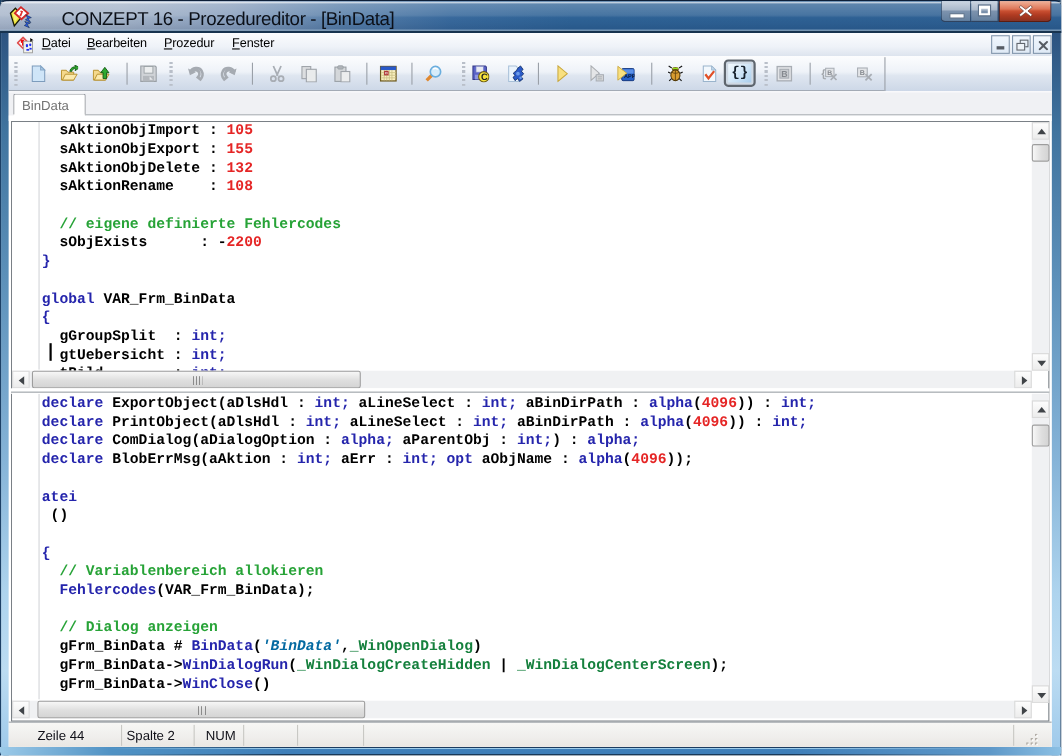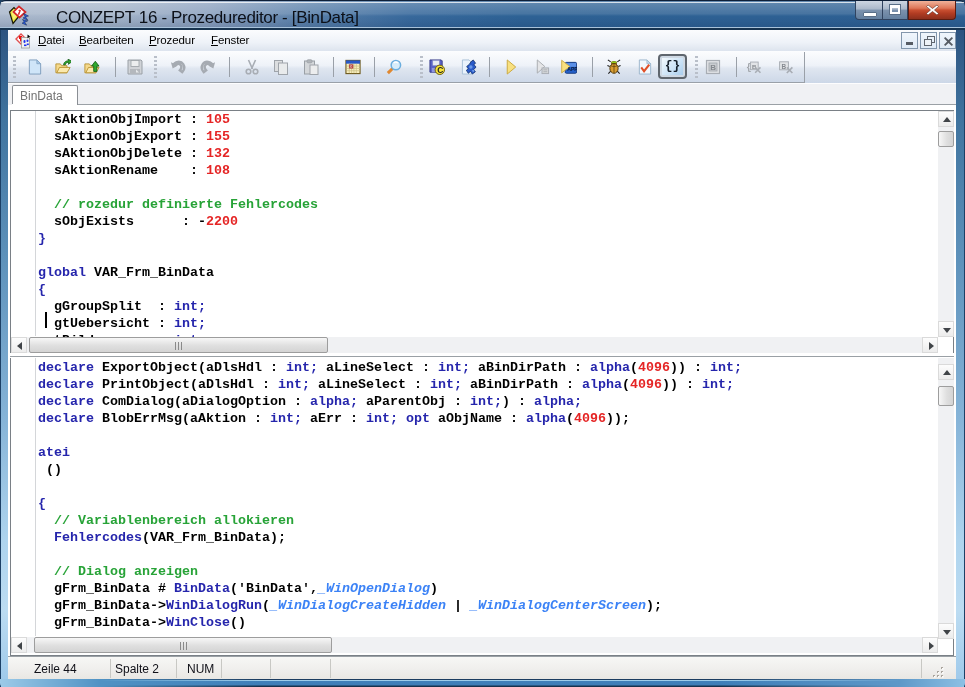--- a/index.html
+++ b/index.html
@@ -3,22 +3,22 @@
 <meta charset="utf-8">
 <style>
 html,body{margin:0;padding:0;}
 body{width:965px;height:687px;position:relative;overflow:hidden;font-family:"Liberation Sans",sans-serif;background:#fff;}
 .abs{position:absolute;}
 
 pre.code{margin:0;font-family:"Liberation Mono",monospace;font-weight:bold;font-size:13.33px;line-height:17px;color:#000;white-space:pre;}
 .k{color:#2525ac;}
 .n{color:#e52525;}
 .c{color:#27a337;}
-.s{color:#000000;}
-.i{color:#3b82f6;font-style:italic;}
+.s{color:#0369a1;font-style:italic;}
+.i{color:#15803d;}
 
 .sbtrack{background:#f0f1f3;}
 .sbthumbh{background:linear-gradient(180deg,#f7f7f7,#dfdfdf 55%,#d4d4d4);border:1px solid #9d9d9d;border-radius:2px;box-sizing:border-box;}
 .sbthumbv{background:linear-gradient(90deg,#f7f7f7,#dfdfdf 55%,#d4d4d4);border:1px solid #9d9d9d;border-radius:2px;box-sizing:border-box;}
 .sbbtn{background:linear-gradient(180deg,#fdfdfd,#ececec);border:1px solid #dadada;box-sizing:border-box;}
 .grid-h{width:9px;height:8px;background:repeating-linear-gradient(90deg,#8a8a8a 0 1px,transparent 1px 3px);}
 .grip{width:3px;background:repeating-linear-gradient(180deg,#b9bfc9 0 2px,transparent 2px 4px);}
 .tbsep{position:absolute;top:6px;width:1px;height:20px;background:#9aa0a8;}
 .ticon{position:absolute;top:8px;width:16px;height:16px;}
 </style>
@@ -260,21 +260,21 @@
 <div class="abs" style="left:10px;top:110px;width:944px;height:546px;border:1px solid #7a8086;border-bottom:1px solid #7a8086;box-sizing:border-box;background:#fff;">
 </div>
 
 <div class="abs" style="left:11px;top:111px;width:927px;height:226px;overflow:hidden;background:#fff;">
   <div class="abs" style="left:24px;top:0;width:1px;height:225px;background:#d4d6d9;"></div>
   <pre class="code abs" style="left:27px;top:0px;">  sAktionObjImport : <span class="n">105</span>
   sAktionObjExport : <span class="n">155</span>
   sAktionObjDelete : <span class="n">132</span>
   sAktionRename    : <span class="n">108</span>
 
-  <span class="c">// rozedur definierte Fehlercodes</span>
+  <span class="c">// eigene definierte Fehlercodes</span>
   sObjExists      : -<span class="n">2200</span>
 <span class="k">}</span>
 
 <span class="k">global</span> VAR_Frm_BinData
 <span class="k">{</span>
   gGroupSplit  : <span class="k">int;</span>
   gtUebersicht : <span class="k">int;</span>
   tBild        : <span class="k">int;</span></pre>
   <div class="abs" style="left:34px;top:201px;width:2px;height:16px;background:#000;"></div>
 </div>

